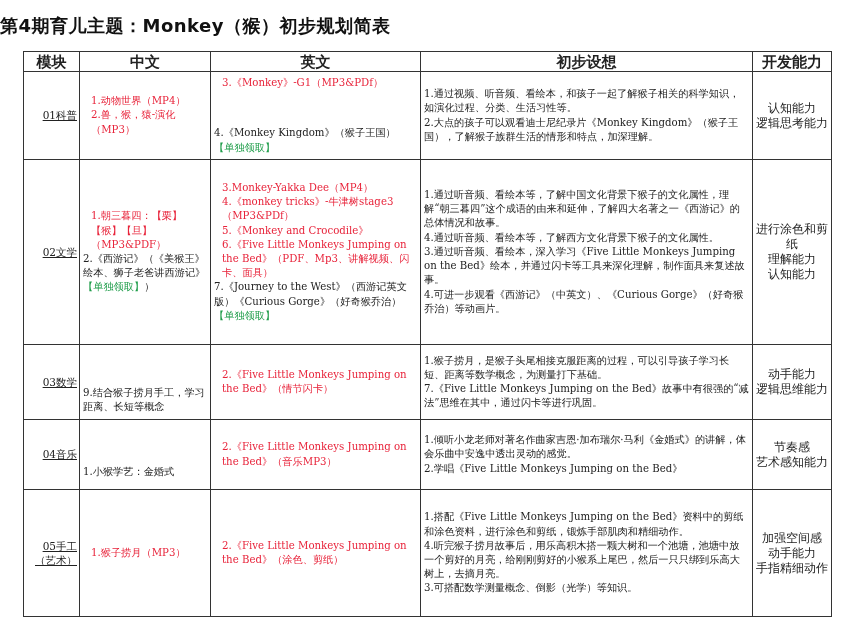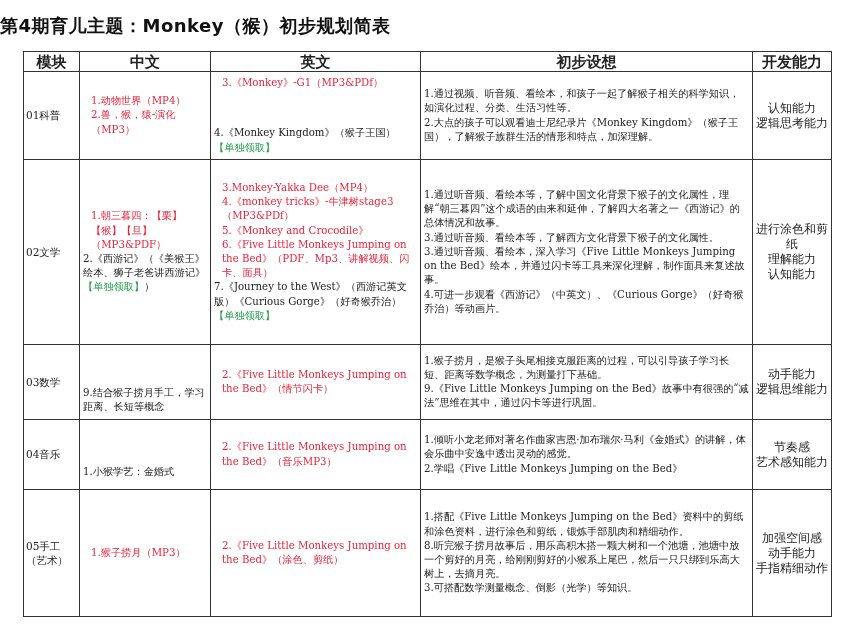--- a/index.html
+++ b/index.html
@@ -1,21 +1,21 @@
 <!DOCTYPE html>
 <html><head>
 <meta charset="utf-8">
 <style>
   html, body { margin:0; padding:0; background:#ffffff; }
   body { width:866px; height:635px; position:relative; overflow:hidden; font-family:"DejaVu Serif","Liberation Serif",serif; color:#222; }
   .title { position:absolute; top:14px; left:0; width:866px; text-align:left; font-family:"DejaVu Sans","Liberation Sans",sans-serif; font-weight:bold; font-size:18px; letter-spacing:0.5px; color:#111; }
   table { position:absolute; top:51px; left:23px; border-collapse:collapse; table-layout:fixed; width:808px; }
   td, th { border:1.5px solid #333; vertical-align:middle; padding:2px 3px; font-size:10.2px; line-height:14.2px; }
   th { font-family:"DejaVu Sans","Liberation Sans",sans-serif; font-weight:bold; font-size:15px; height:19px; line-height:18px; padding:0; text-align:center; }
-  td.mod { text-align:left; font-size:10.5px; padding:0 2px; }
+  td.mod { text-align:right; font-size:10.5px; padding:0 2px;text-decoration:underline; }
   td.abil { text-align:center; font-size:12px; line-height:15px; }
   .red { color:#e8233a;margin-left:8px; }
   .green { color:#1f9d4a; }
   .blk { color:#222;margin-top:36px; }
   .line { display:block; }
 </style>
 </head>
 <body>
 
 <div class="title">第4期育儿主题：Monkey（猴）初步规划简表</div>
@@ -68,42 +68,42 @@
       </td>
       <td>
         <span class="line red">3.Monkey-Yakka Dee（MP4）</span>
         <span class="line red">4.《monkey tricks》-牛津树stage3（MP3&amp;PDf）</span>
         <span class="line red">5.《Monkey and Crocodile》</span>
         <span class="line red">6.《Five Little Monkeys Jumping on the Bed》（PDF、Mp3、讲解视频、闪卡、面具）</span>
         <span class="blk">7.《Journey to the West》（西游记英文版）《Curious Gorge》（好奇猴乔治）</span><span class="green">【单独领取】</span>
       </td>
       <td>
         <span class="line">1.通过听音频、看绘本等，了解中国文化背景下猴子的文化属性，理解“朝三暮四”这个成语的由来和延伸，了解四大名著之一《西游记》的总体情况和故事。</span>
-        <span class="line">3.通过听音频、看绘本等，了解西方文化背景下猴子的文化属性。</span>
+        <span class="line">4.通过听音频、看绘本等，了解西方文化背景下猴子的文化属性。</span>
         <span class="line">3.通过听音频、看绘本，深入学习《Five Little Monkeys Jumping on the Bed》绘本，并通过闪卡等工具来深化理解，制作面具来复述故事。</span>
         <span class="line">4.可进一步观看《西游记》（中英文）、《Curious Gorge》（好奇猴乔治）等动画片。</span>
       </td>
       <td class="abil">
         <span class="line">进行涂色和剪纸</span>
         <span class="line">理解能力</span>
         <span class="line">认知能力</span>
       </td>
     </tr>
 
     <tr style="height:75px">
       <td class="mod">03数学</td>
       <td>
         <span class="line blk">9.结合猴子捞月手工，学习距离、长短等概念</span>
       </td>
       <td>
         <span class="line red">2.《Five Little Monkeys Jumping on the Bed》（情节闪卡）</span>
       </td>
       <td>
         <span class="line">1.猴子捞月，是猴子头尾相接克服距离的过程，可以引导孩子学习长短、距离等数学概念，为测量打下基础。</span>
-        <span class="line">9.《Five Little Monkeys Jumping on the Bed》故事中有很强的“减法”思维在其中，通过闪卡等进行巩固。</span>
+        <span class="line">7.《Five Little Monkeys Jumping on the Bed》故事中有很强的“减法”思维在其中，通过闪卡等进行巩固。</span>
       </td>
       <td class="abil">
         <span class="line">动手能力</span>
         <span class="line">逻辑思维能力</span>
       </td>
     </tr>
 
     <tr style="height:70px">
       <td class="mod">04音乐</td>
       <td>
@@ -125,21 +125,21 @@
     <tr style="height:127px">
       <td class="mod">05手工（艺术）</td>
       <td>
         <span class="line red">1.猴子捞月（MP3）</span>
       </td>
       <td>
         <span class="line red">2.《Five Little Monkeys Jumping on the Bed》（涂色、剪纸）</span>
       </td>
       <td>
         <span class="line">1.搭配《Five Little Monkeys Jumping on the Bed》资料中的剪纸和涂色资料，进行涂色和剪纸，锻炼手部肌肉和精细动作。</span>
-        <span class="line">8.听完猴子捞月故事后，用乐高积木搭一颗大树和一个池塘，池塘中放一个剪好的月亮，给刚刚剪好的小猴系上尾巴，然后一只只绑到乐高大树上，去摘月亮。</span>
+        <span class="line">4.听完猴子捞月故事后，用乐高积木搭一颗大树和一个池塘，池塘中放一个剪好的月亮，给刚刚剪好的小猴系上尾巴，然后一只只绑到乐高大树上，去摘月亮。</span>
         <span class="line">3.可搭配数学测量概念、倒影（光学）等知识。</span>
       </td>
       <td class="abil">
         <span class="line">加强空间感</span>
         <span class="line">动手能力</span>
         <span class="line">手指精细动作</span>
       </td>
     </tr>
   </tbody>
 </table>

